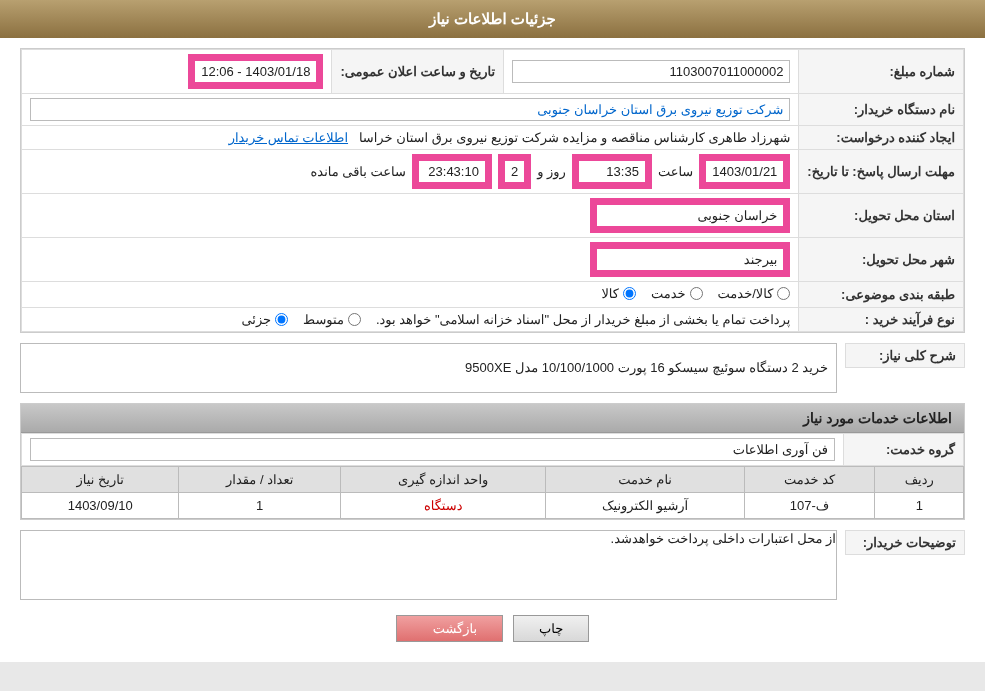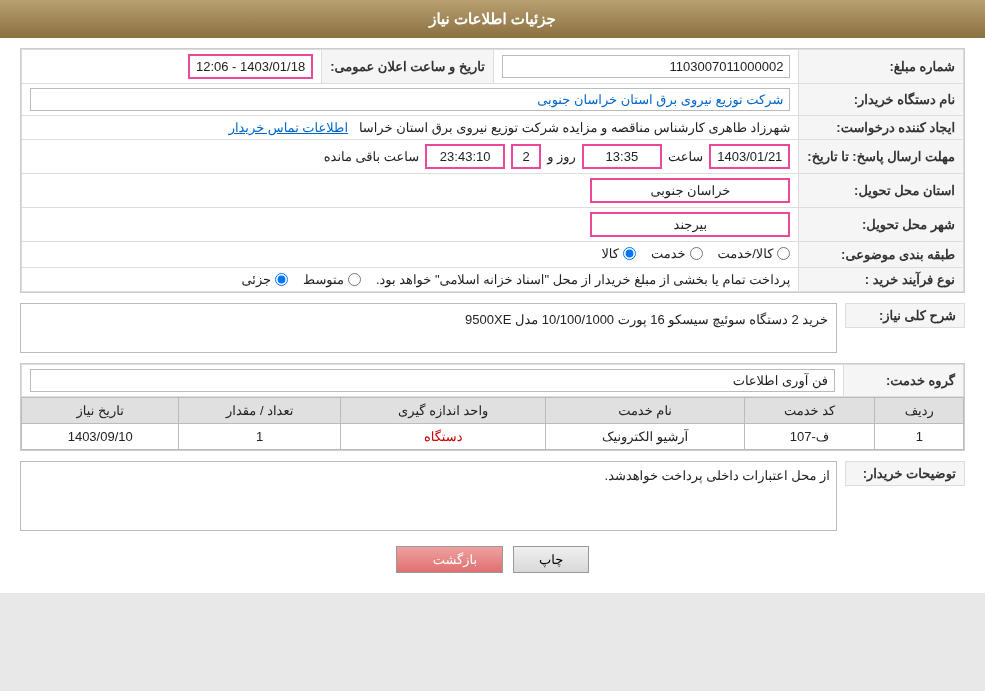--- a/index.html
+++ b/index.html
@@ -46,26 +46,25 @@
       color: #333;
       text-align: right;
       white-space: nowrap;
       font-weight: bold;
       width: 120px;
     }
     .value-cell {
       text-align: right;
     }
     .value-box {
-      border: 2px solid #ec4899;
+      border: 7px solid #ec4899;
       padding: 3px 6px;
       background: #fff;
       display: inline-block;
       min-width: 80px;
-      text-align: center;
     }
     .full-value-box {
       border: 1px solid #bbb;
       padding: 3px 6px;
       background: #fff;
       width: 100%;
       display: block;
     }
     .blue-link {
       color: #0066cc;
@@ -102,21 +101,20 @@
     }
     .services-table td {
       border: 1px solid #bbb;
       padding: 5px 8px;
       text-align: center;
     }
     .red-text { color: #cc0000; }
     .description-box {
       border: 1px solid #bbb;
       min-height: 70px;
-      padding: 6px;
       width: 100%;
       background: #fff;
     }
     .buttons-row {
       text-align: center;
       margin-top: 15px;
       display: flex;
       justify-content: center;
       gap: 10px;
     }
@@ -250,26 +248,27 @@
               </div>
             </div>
           </td>
         </tr>
       </tbody>
         </table>
     </div>
 
     <div style="display:flex; align-items:flex-start; margin-bottom:10px; gap:8px;">
       <span class="label-cell" style="min-width:120px; font-weight:bold; background:#f5f5f5; padding:4px 8px; border:1px solid #ddd;">شرح کلی نیاز:</span>
-      <div style="flex:1; border:1px solid #bbb; padding:8px 8px; min-height:50px; background:#fff;">
+      <div style="flex:1; border:1px solid #bbb; padding:16px 8px; min-height:50px; background:#fff;">
         <span>خرید 2 دستگاه سوئیچ سیسکو 16 پورت 10/100/1000 مدل 9500XE</span>
       </div>
     </div>
 
     <div class="section-block">
+      <div class="section-title">اطلاعات خدمات مورد نیاز</div>
       <table class="info-table">
         <tbody>
             <tr>
           <td class="label-cell">گروه خدمت:</td>
           <td class="value-cell">
             <span class="full-value-box">فن آوری اطلاعات</span>
           </td>
         </tr>
       </tbody>
         </table>

